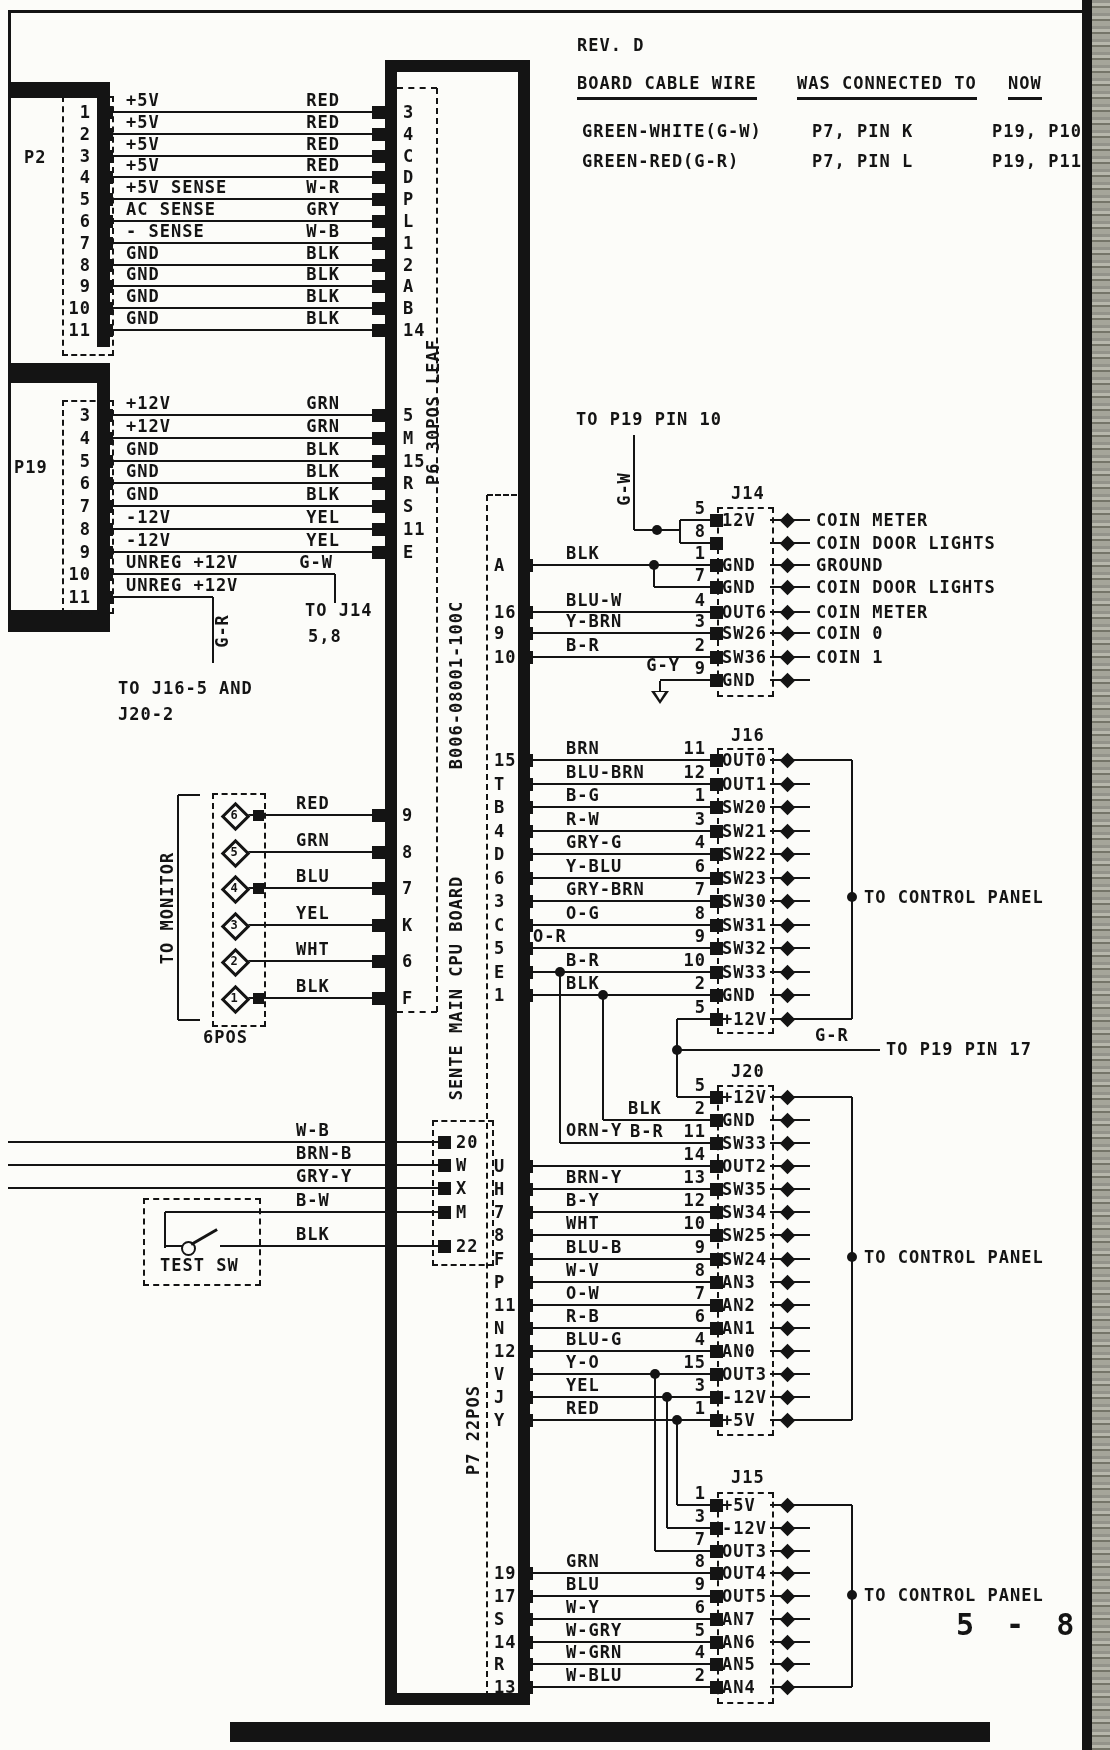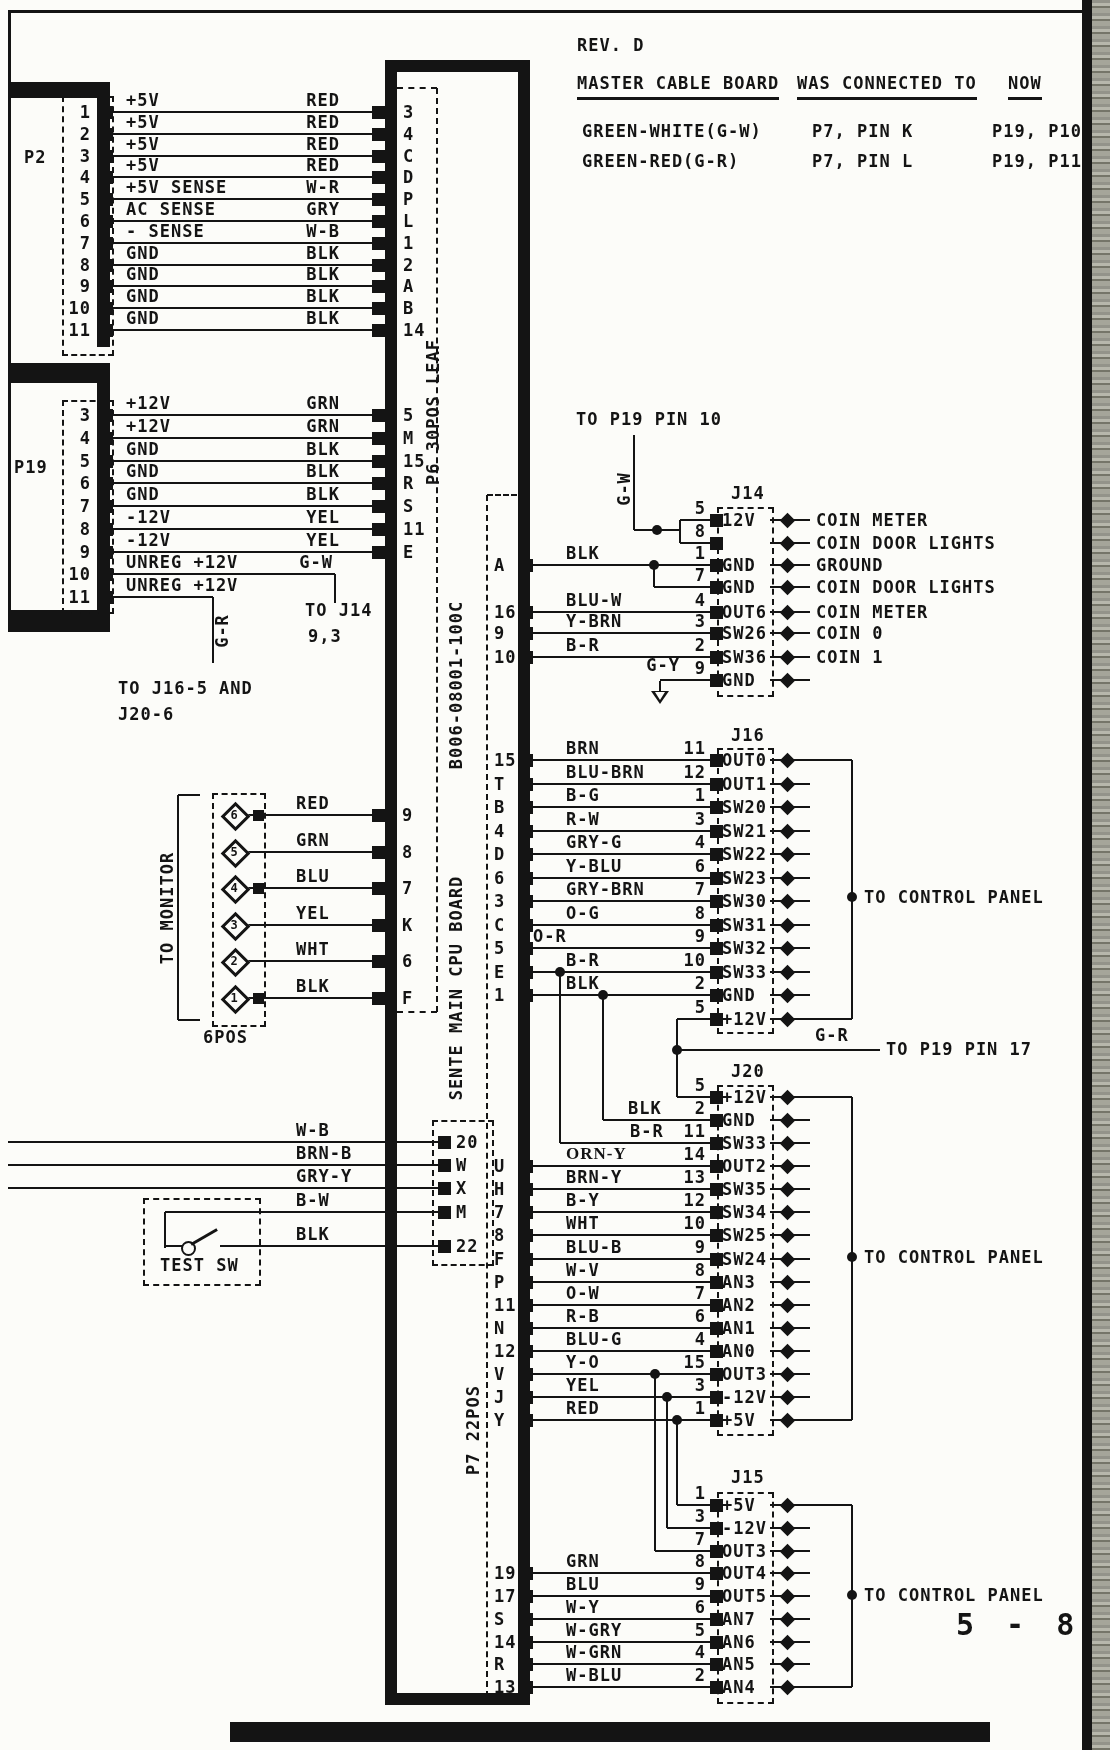--- a/index.html
+++ b/index.html
@@ -25,44 +25,44 @@
   .dia{position:absolute;width:11px;height:11px;background:#141414;transform:rotate(45deg);}
   .tri-o{position:absolute;width:0;height:0;border-left:9px solid transparent;border-right:9px solid transparent;border-top:13px solid #141414;}
   .tri-i{position:absolute;width:0;height:0;border-left:5px solid transparent;border-right:5px solid transparent;border-top:8px solid #fcfcf9;}
 </style>
 </head>
 <body>
 
 <div id="schematic">
 
   <div class="t" style="left:577px;top:36px">REV. D</div>
-  <div class="t u" style="left:577px;top:74px">MASTER CABLE BOARD</div>
+  <div class="t u" style="left:577px;top:74px">BOARD CABLE WIRE</div>
   <div class="t u" style="left:797px;top:74px">WAS CONNECTED TO</div>
   <div class="t u" style="left:1008px;top:74px">NOW</div>
   <div class="t" style="left:582px;top:122px">GREEN-WHITE(G-W)</div>
   <div class="t" style="left:812px;top:122px">P7, PIN K</div>
   <div class="t" style="left:992px;top:122px">P19, P10</div>
   <div class="t" style="left:582px;top:152px">GREEN-RED(G-R)</div>
   <div class="t" style="left:812px;top:152px">P7, PIN L</div>
   <div class="t" style="left:992px;top:152px">P19, P11</div>
 
   <div class="t pg" style="left:956px;top:1616px">5 - 8</div>
   <div class="t v film-t" style="left:1100px;top:1500px">AUG 86 14:42 /USER/WES/SAC1B 1.DRAW</div>
 
   <div class="t v" style="left:433px;top:412px">P6 30POS LEAF</div>
   <div class="t v" style="left:456px;top:685px">B006-08001-100C</div>
   <div class="t v" style="left:456px;top:988px">SENTE MAIN CPU BOARD</div>
   <div class="t v" style="left:473px;top:1430px">P7 22POS</div>
 
   <div class="t" style="left:24px;top:148px">P2</div>
   <div class="t" style="left:14px;top:458px">P19</div>
   <div class="t" style="left:305px;top:601px">TO J14</div>
-  <div class="t" style="left:308px;top:627px">9,3</div>
+  <div class="t" style="left:308px;top:627px">5,8</div>
   <div class="t" style="left:118px;top:679px">TO J16-5 AND</div>
-  <div class="t" style="left:118px;top:705px">J20-6</div>
+  <div class="t" style="left:118px;top:705px">J20-2</div>
   <div class="t v" style="left:222px;top:631px">G-R</div>
 
   <div class="t v" style="left:167px;top:908px">TO MONITOR</div>
   <div class="t" style="left:203px;top:1028px">6POS</div>
   <div class="t" style="left:160px;top:1256px">TEST SW</div>
 
   <div class="t" style="left:731px;top:484px">J14</div>
   <div class="t" style="left:576px;top:410px">TO P19 PIN 10</div>
   <div class="t v" style="left:624px;top:489px">G-W</div>
   <div class="t tr" style="left:680px;top:656px">G-Y</div>
@@ -551,21 +551,21 @@
     <div class="dia" style="left: 781.5px; top: 1137.5px;"></div>
     <div class="ink" style="left: 793px; top: 1142px; width: 17px; height: 2px;"></div>
     <div class="ink" style="left: 709.5px; top: 1159.5px; width: 13px; height: 13px;"></div>
     <div class="t tr" style="left: 706px; top: 1145px;">14</div>
     <div class="t" style="left: 722px; top: 1157px;">OUT2</div>
     <div class="ink" style="left: 770px; top: 1165px; width: 12px; height: 2px;"></div>
     <div class="dia" style="left: 781.5px; top: 1160.5px;"></div>
     <div class="ink" style="left: 793px; top: 1165px; width: 17px; height: 2px;"></div>
     <div class="ink" style="left: 519.5px; top: 1159.5px; width: 13px; height: 13px;"></div>
     <div class="ink" style="left: 532px; top: 1165px; width: 178px; height: 2px;"></div>
-    <div class="t" style="left: 566px; top: 1145px; font-family: Liberation Serif, serif;">ORN-Y</div>
+    <div class="t" style="left: 566px; top: 1121px;">ORN-Y</div>
     <div class="t" style="left: 494px; top: 1157px;">U</div>
     <div class="ink" style="left: 709.5px; top: 1182.5px; width: 13px; height: 13px;"></div>
     <div class="t tr" style="left: 706px; top: 1168px;">13</div>
     <div class="t" style="left: 722px; top: 1180px;">SW35</div>
     <div class="ink" style="left: 770px; top: 1188px; width: 12px; height: 2px;"></div>
     <div class="dia" style="left: 781.5px; top: 1183.5px;"></div>
     <div class="ink" style="left: 793px; top: 1188px; width: 17px; height: 2px;"></div>
     <div class="ink" style="left: 519.5px; top: 1182.5px; width: 13px; height: 13px;"></div>
     <div class="ink" style="left: 532px; top: 1188px; width: 178px; height: 2px;"></div>
     <div class="t" style="left: 566px; top: 1168px;">BRN-Y</div>

